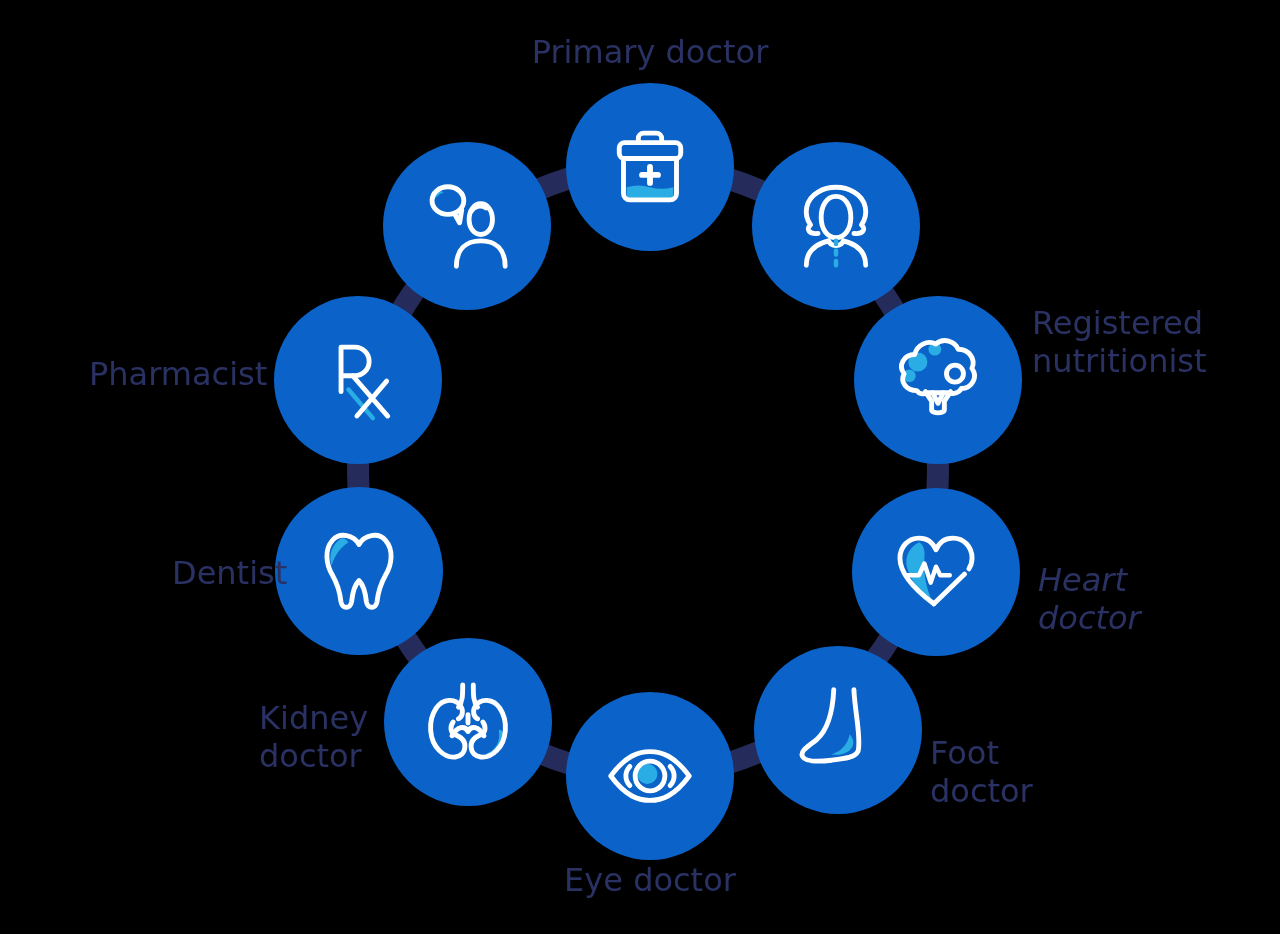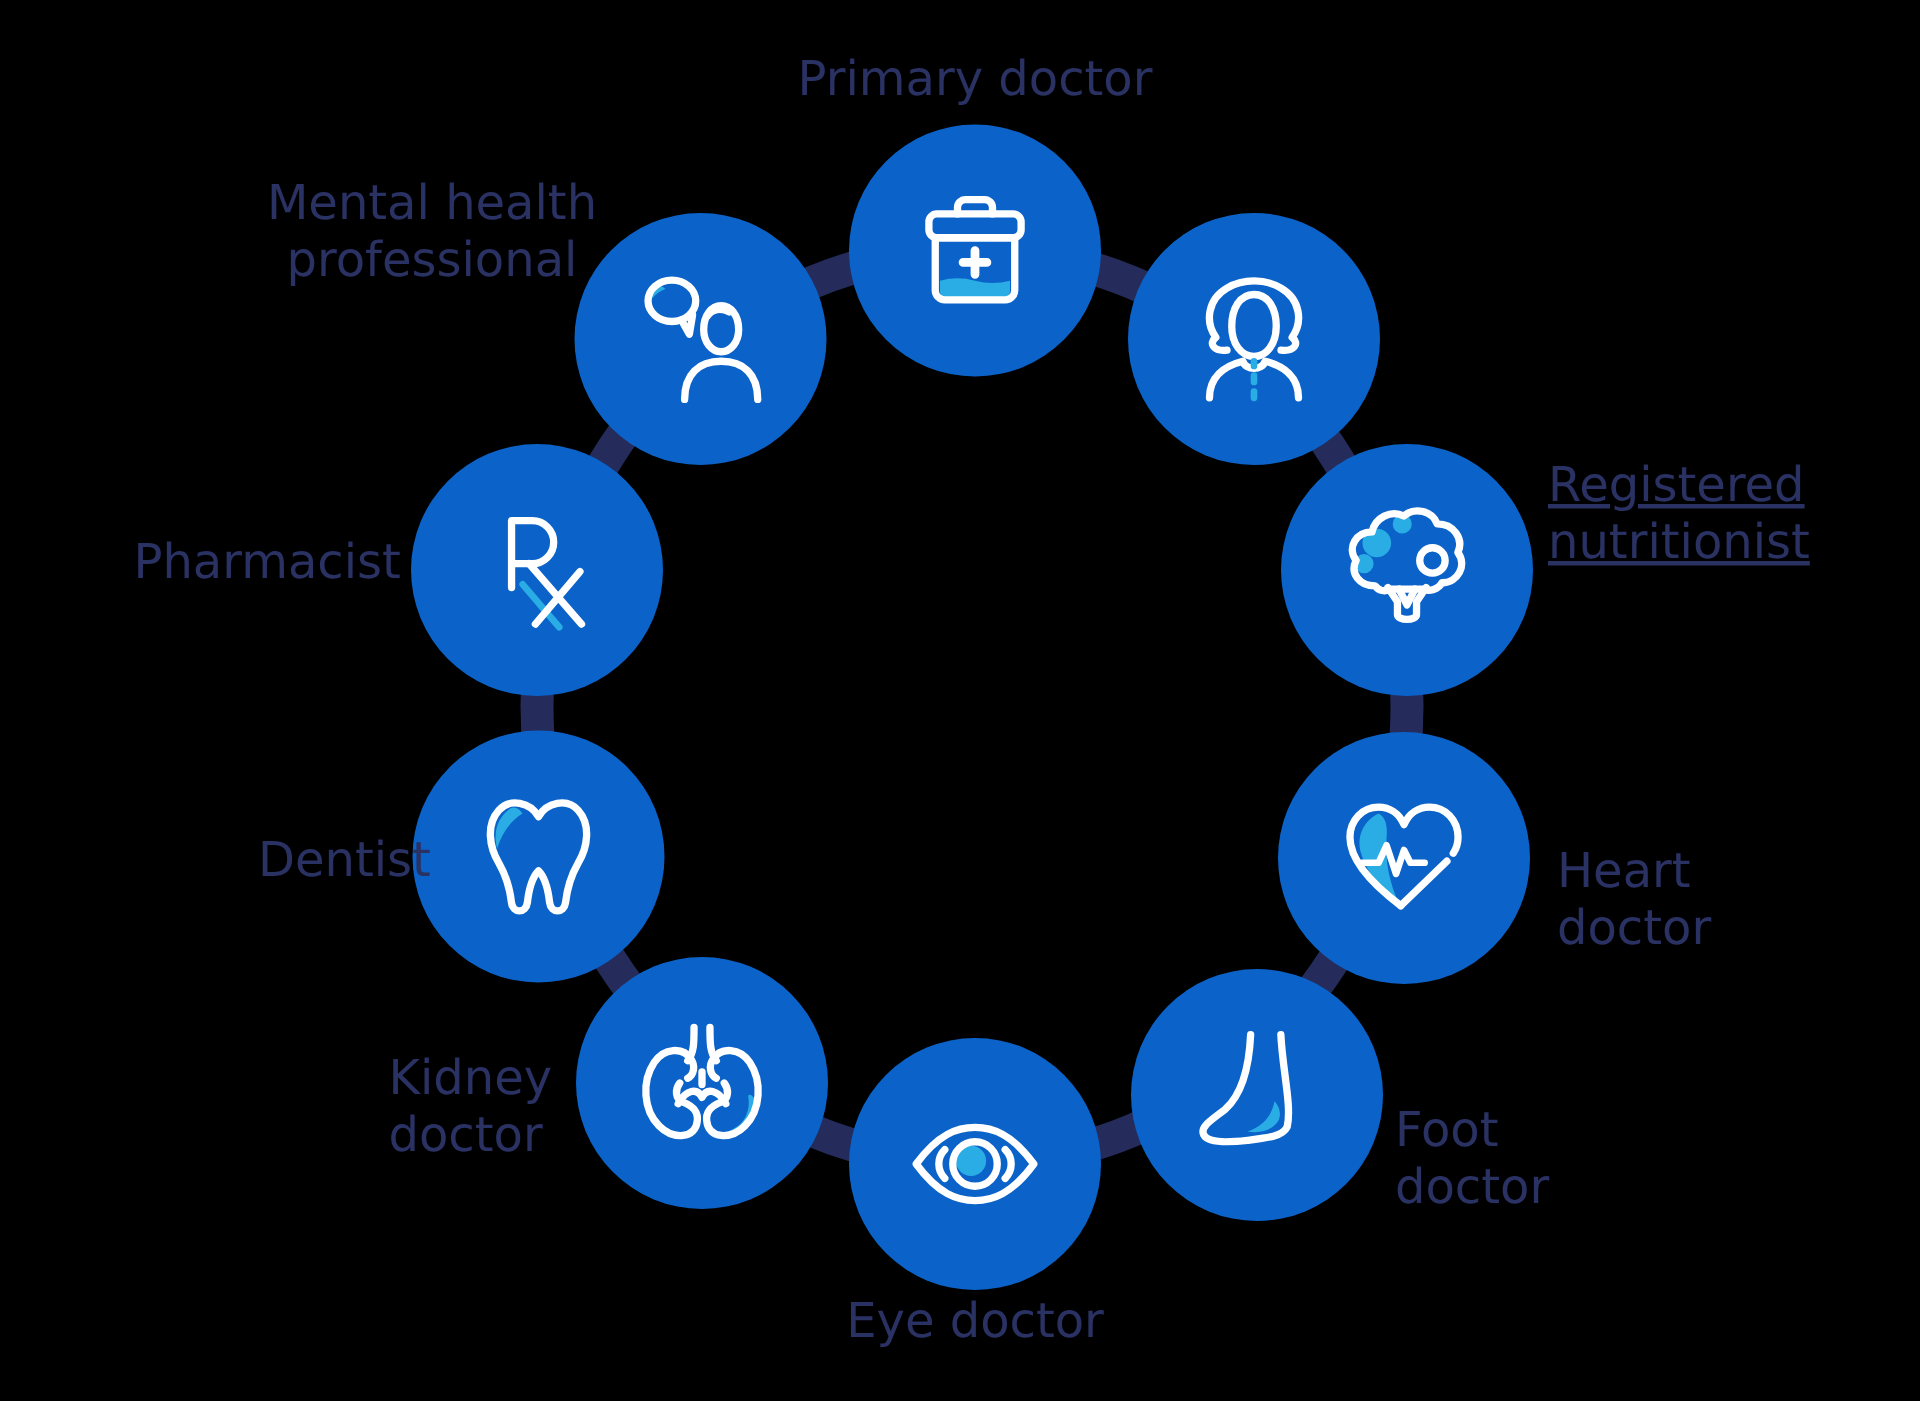--- a/index.html
+++ b/index.html
@@ -27,22 +27,22 @@
     font-size:32px;line-height:38px;
     white-space:pre-line;
   }
   .center-lbl{width:360px;text-align:center;}
   
   .n0{left:566px;top:83px;}  .n1{left:752px;top:142px;} .n2{left:854px;top:296px;}
   .n3{left:852px;top:488px;} .n4{left:754px;top:646px;} .n5{left:566px;top:692px;}
   .n6{left:384px;top:638px;} .n7{left:275px;top:487px;} .n8{left:274px;top:296px;}
   .n9{left:383px;top:142px;}
   
-  .l0{left:470px;top:33px;}   .l1{left:925px;top:122px;}  .l2{left:1032px;top:304px;text-decoration:underline;}
-  .l3{left:1038px;top:561px;} .l4{left:930px;top:734px;}  .l5{left:470px;top:861px;}
+  .l0{left:470px;top:33px;}   .l1{left:925px;top:122px;}  .l2{left:1032px;top:304px;}
+  .l3{left:1038px;top:561px;font-style:italic;} .l4{left:930px;top:734px;}  .l5{left:470px;top:861px;}
   .l6{left:259px;top:699px;}  .l7{left:136px;top:554px;margin-left:36px;}  .l8{left:89px;top:318px;margin-top:37px;}
   .l9{left:108px;top:116px;}
 </style>
 </head>
 <body>
 
 <div id="stage">
 
   <svg id="ring-svg" width="1280" height="934">
     <ellipse class="ring" cx="648" cy="471" rx="290" ry="304"></ellipse>
@@ -149,16 +149,14 @@
 nutritionist</div>
   <div class="label l3">Heart
 doctor</div>
   <div class="label l4">Foot
 doctor</div>
   <div class="label l5 center-lbl">Eye doctor</div>
   <div class="label l6">Kidney
 doctor</div>
   <div class="label l7">Dentist</div>
   <div class="label l8">Pharmacist</div>
-  <div class="label l9 center-lbl">Mental health
-professional</div>
 
 </div>
 
 </body></html>

